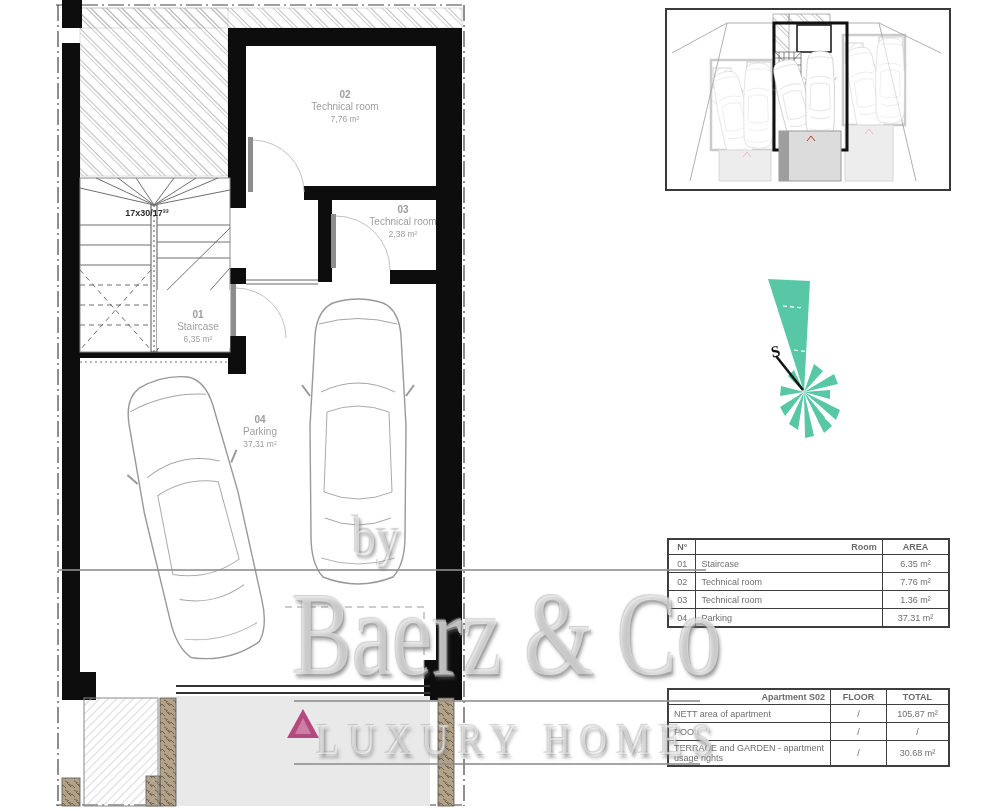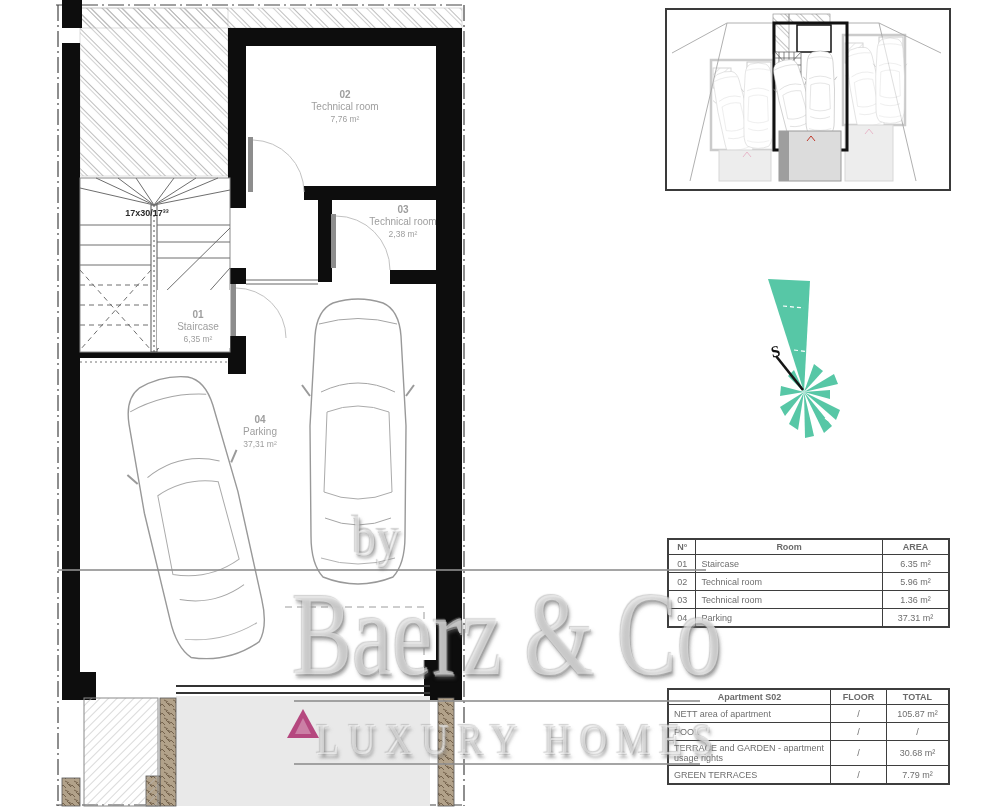--- a/index.html
+++ b/index.html
@@ -3,21 +3,21 @@
 <meta charset="utf-8">
 <style>
   html,body{margin:0;padding:0;}
   body{width:1000px;height:811px;position:relative;background:#fff;
        font-family:"Liberation Sans",sans-serif;overflow:hidden;}
   .abs{position:absolute;}
   
   .data-table{position:absolute;border-collapse:collapse;background:#fff;
     font-size:9px;color:#6e6e6e;border:2px solid #3e3e3e;z-index:2;}
   .data-table th,.data-table td{border:1px solid #3e3e3e;padding:2px 5px;vertical-align:middle;}
-  .data-table th{font-weight:bold;text-align:center;color:#6a6a6a;}
+  .data-table th{font-weight:bold;text-align:right;color:#6a6a6a;}
   .data-table .c{text-align:center;}
   .data-table td{height:13px;}
   #room-table{left:667px;top:538px;width:283px;}
   #summary-table{left:667px;top:688px;width:283px;padding-left:36px;}
   
   .wm{position:absolute;z-index:3;pointer-events:none;font-family:"Liberation Serif",serif;
       color:rgba(248,248,248,0.55);white-space:nowrap;
       text-shadow:2px 3px 3px rgba(105,105,105,0.55),
                   -1px -1px 1px rgba(150,150,150,0.45),
                   1px 1px 0 rgba(205,205,205,0.6);}
@@ -257,21 +257,21 @@
   </thead>
   <tbody>
     <tr>
       <td class="c">01</td>
       <td>Staircase</td>
       <td class="c">6.35 m²</td>
     </tr>
     <tr>
       <td class="c">02</td>
       <td>Technical room</td>
-      <td class="c">5.96 m²</td>
+      <td class="c">7.76 m²</td>
     </tr>
     <tr>
       <td class="c">03</td>
       <td>Technical room</td>
       <td class="c">1.36 m²</td>
     </tr>
     <tr>
       <td class="c">04</td>
       <td>Parking</td>
       <td class="c">37.31 m²</td>
@@ -300,25 +300,20 @@
     </tr>
     <tr>
       <td>POOL</td>
       <td class="c">/</td>
       <td class="c">/</td>
     </tr>
     <tr>
       <td>TERRACE and GARDEN - apartment usage rights</td>
       <td class="c">/</td>
       <td class="c">30.68 m²</td>
-    </tr>
-    <tr>
-      <td>GREEN TERRACES</td>
-      <td class="c">/</td>
-      <td class="c">7.79 m²</td>
     </tr>
   </tbody>
 </table>
 
 <div class="wm-line" style="left:58px;top:569px;width:648px;"></div>
 <div id="wm-by" class="wm">by</div>
 <div id="wm-brand" class="wm">Baerz &amp; Co</div>
 <div class="wm-line" style="left:294px;top:700px;width:406px;"></div>
 <div id="wm-tagline" class="wm">LUXURY HOMES</div>
 <div class="wm-line" style="left:294px;top:763px;width:406px;"></div>

